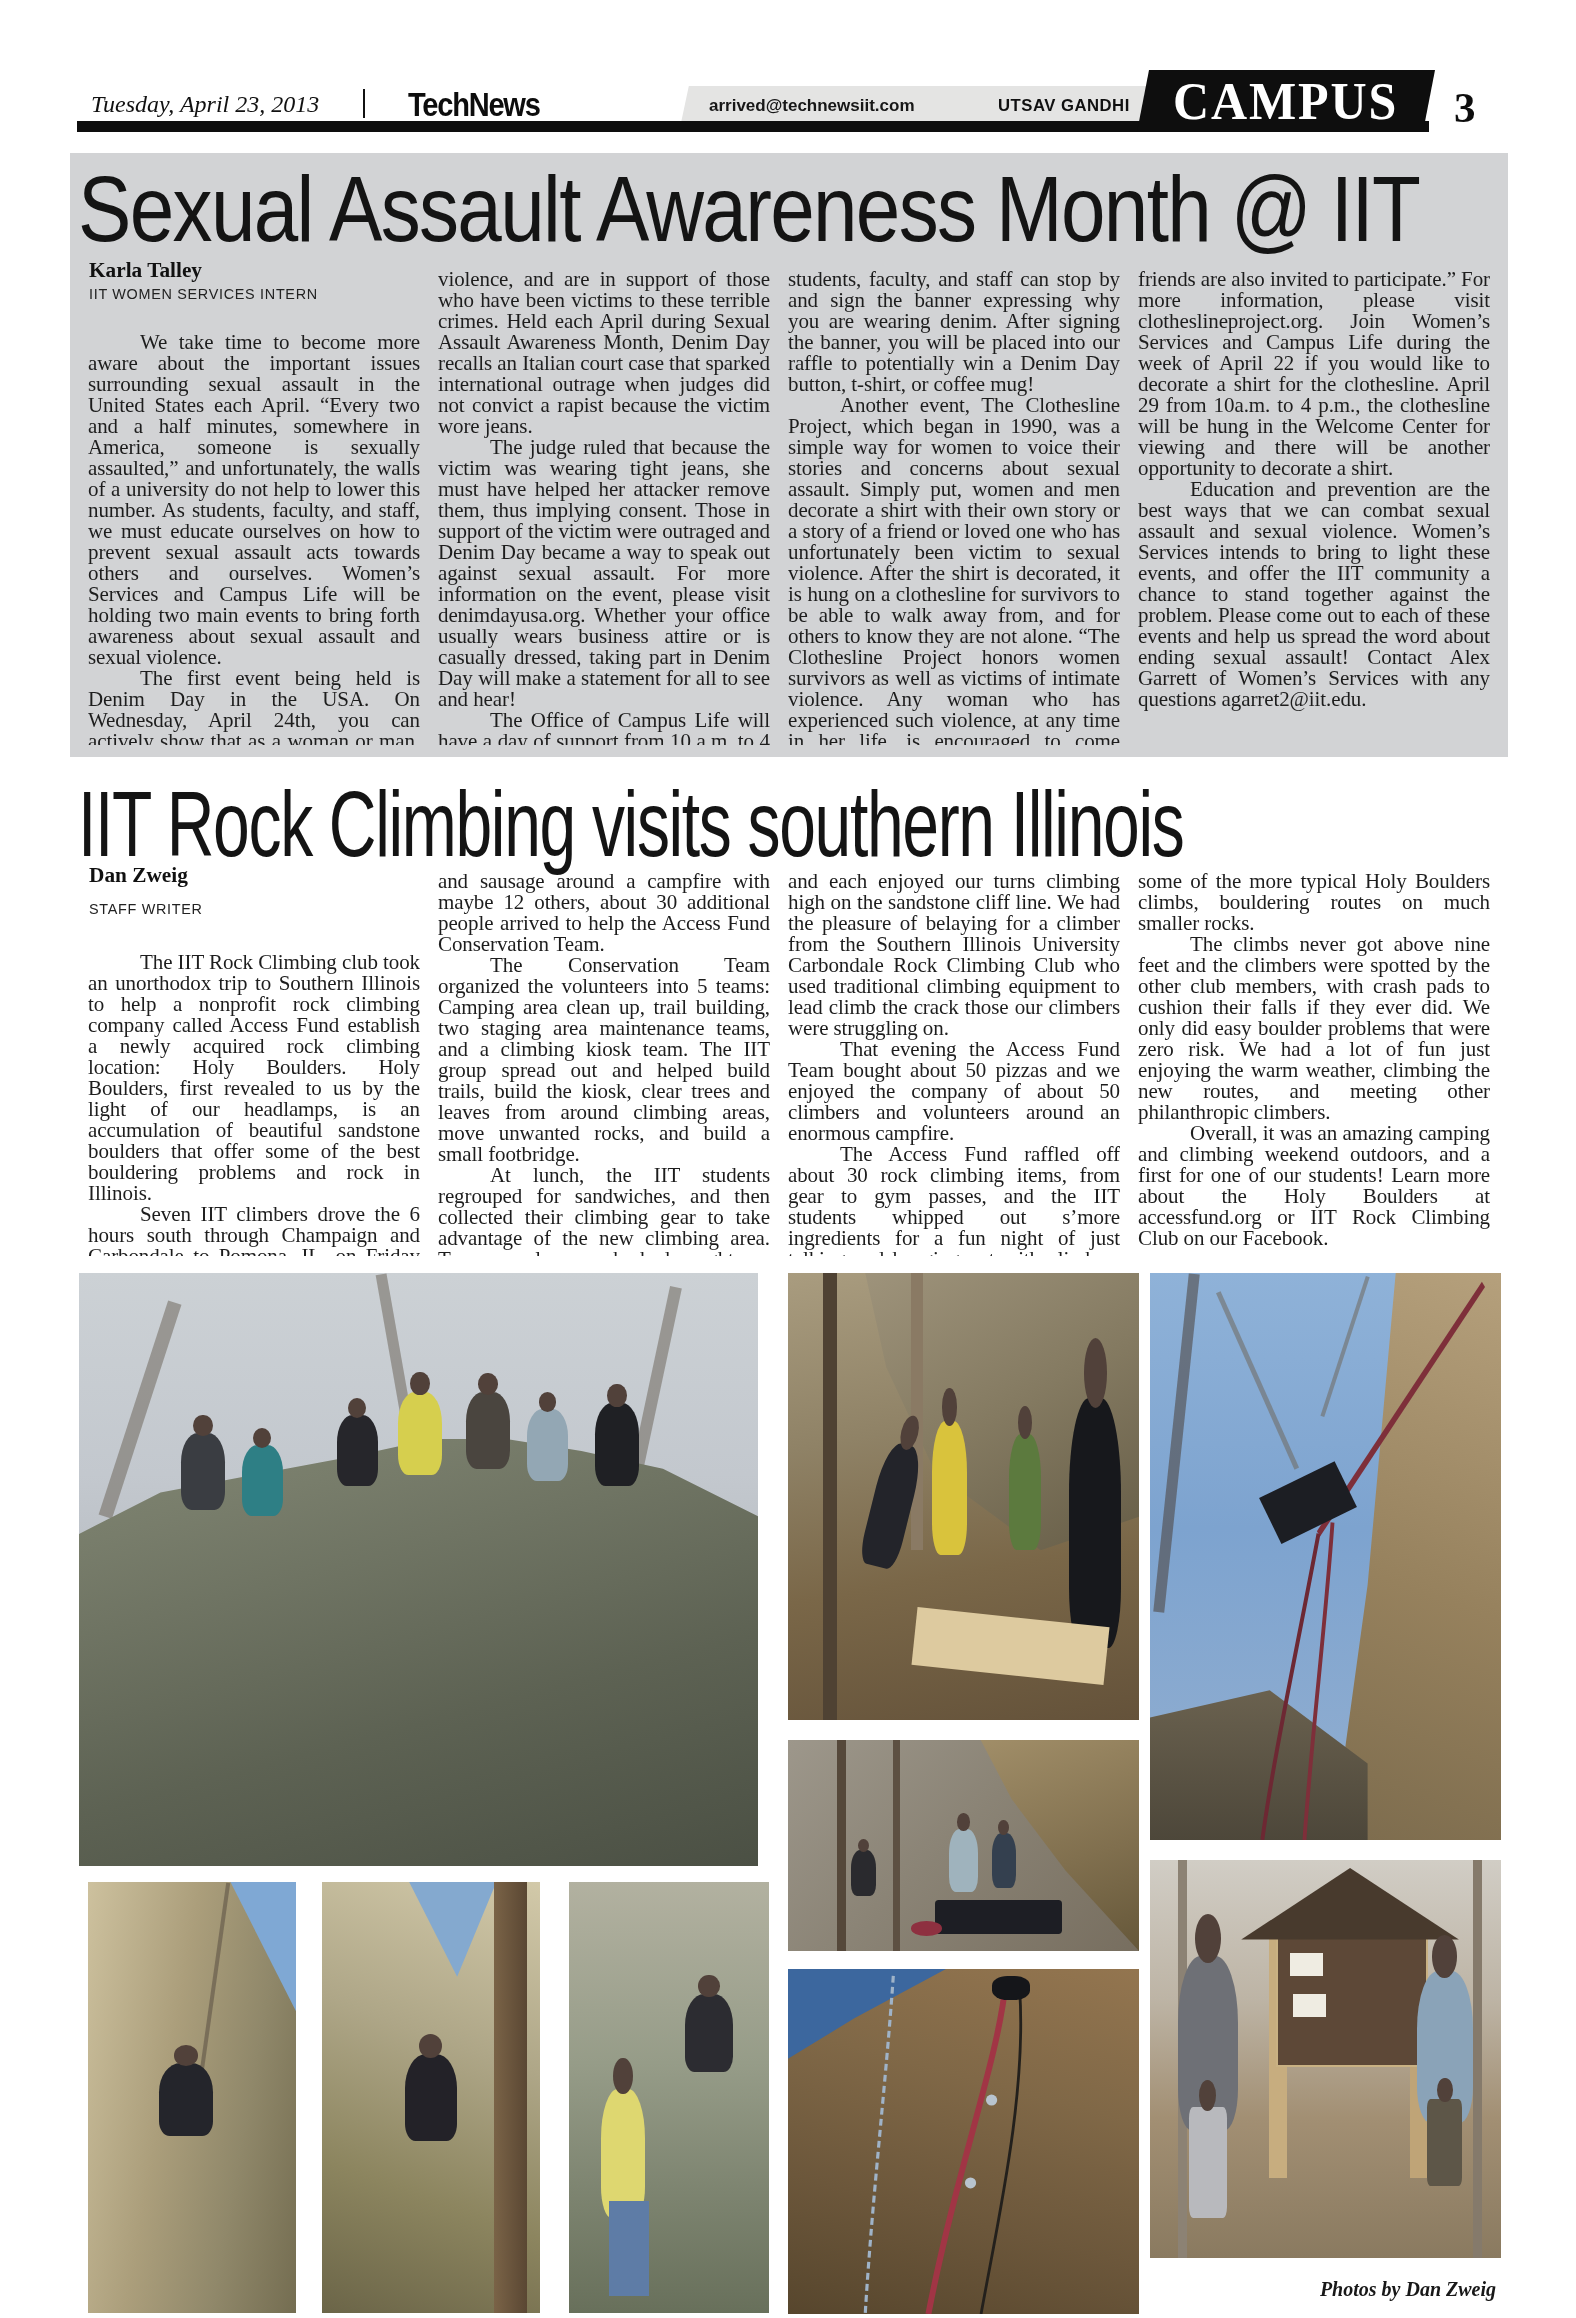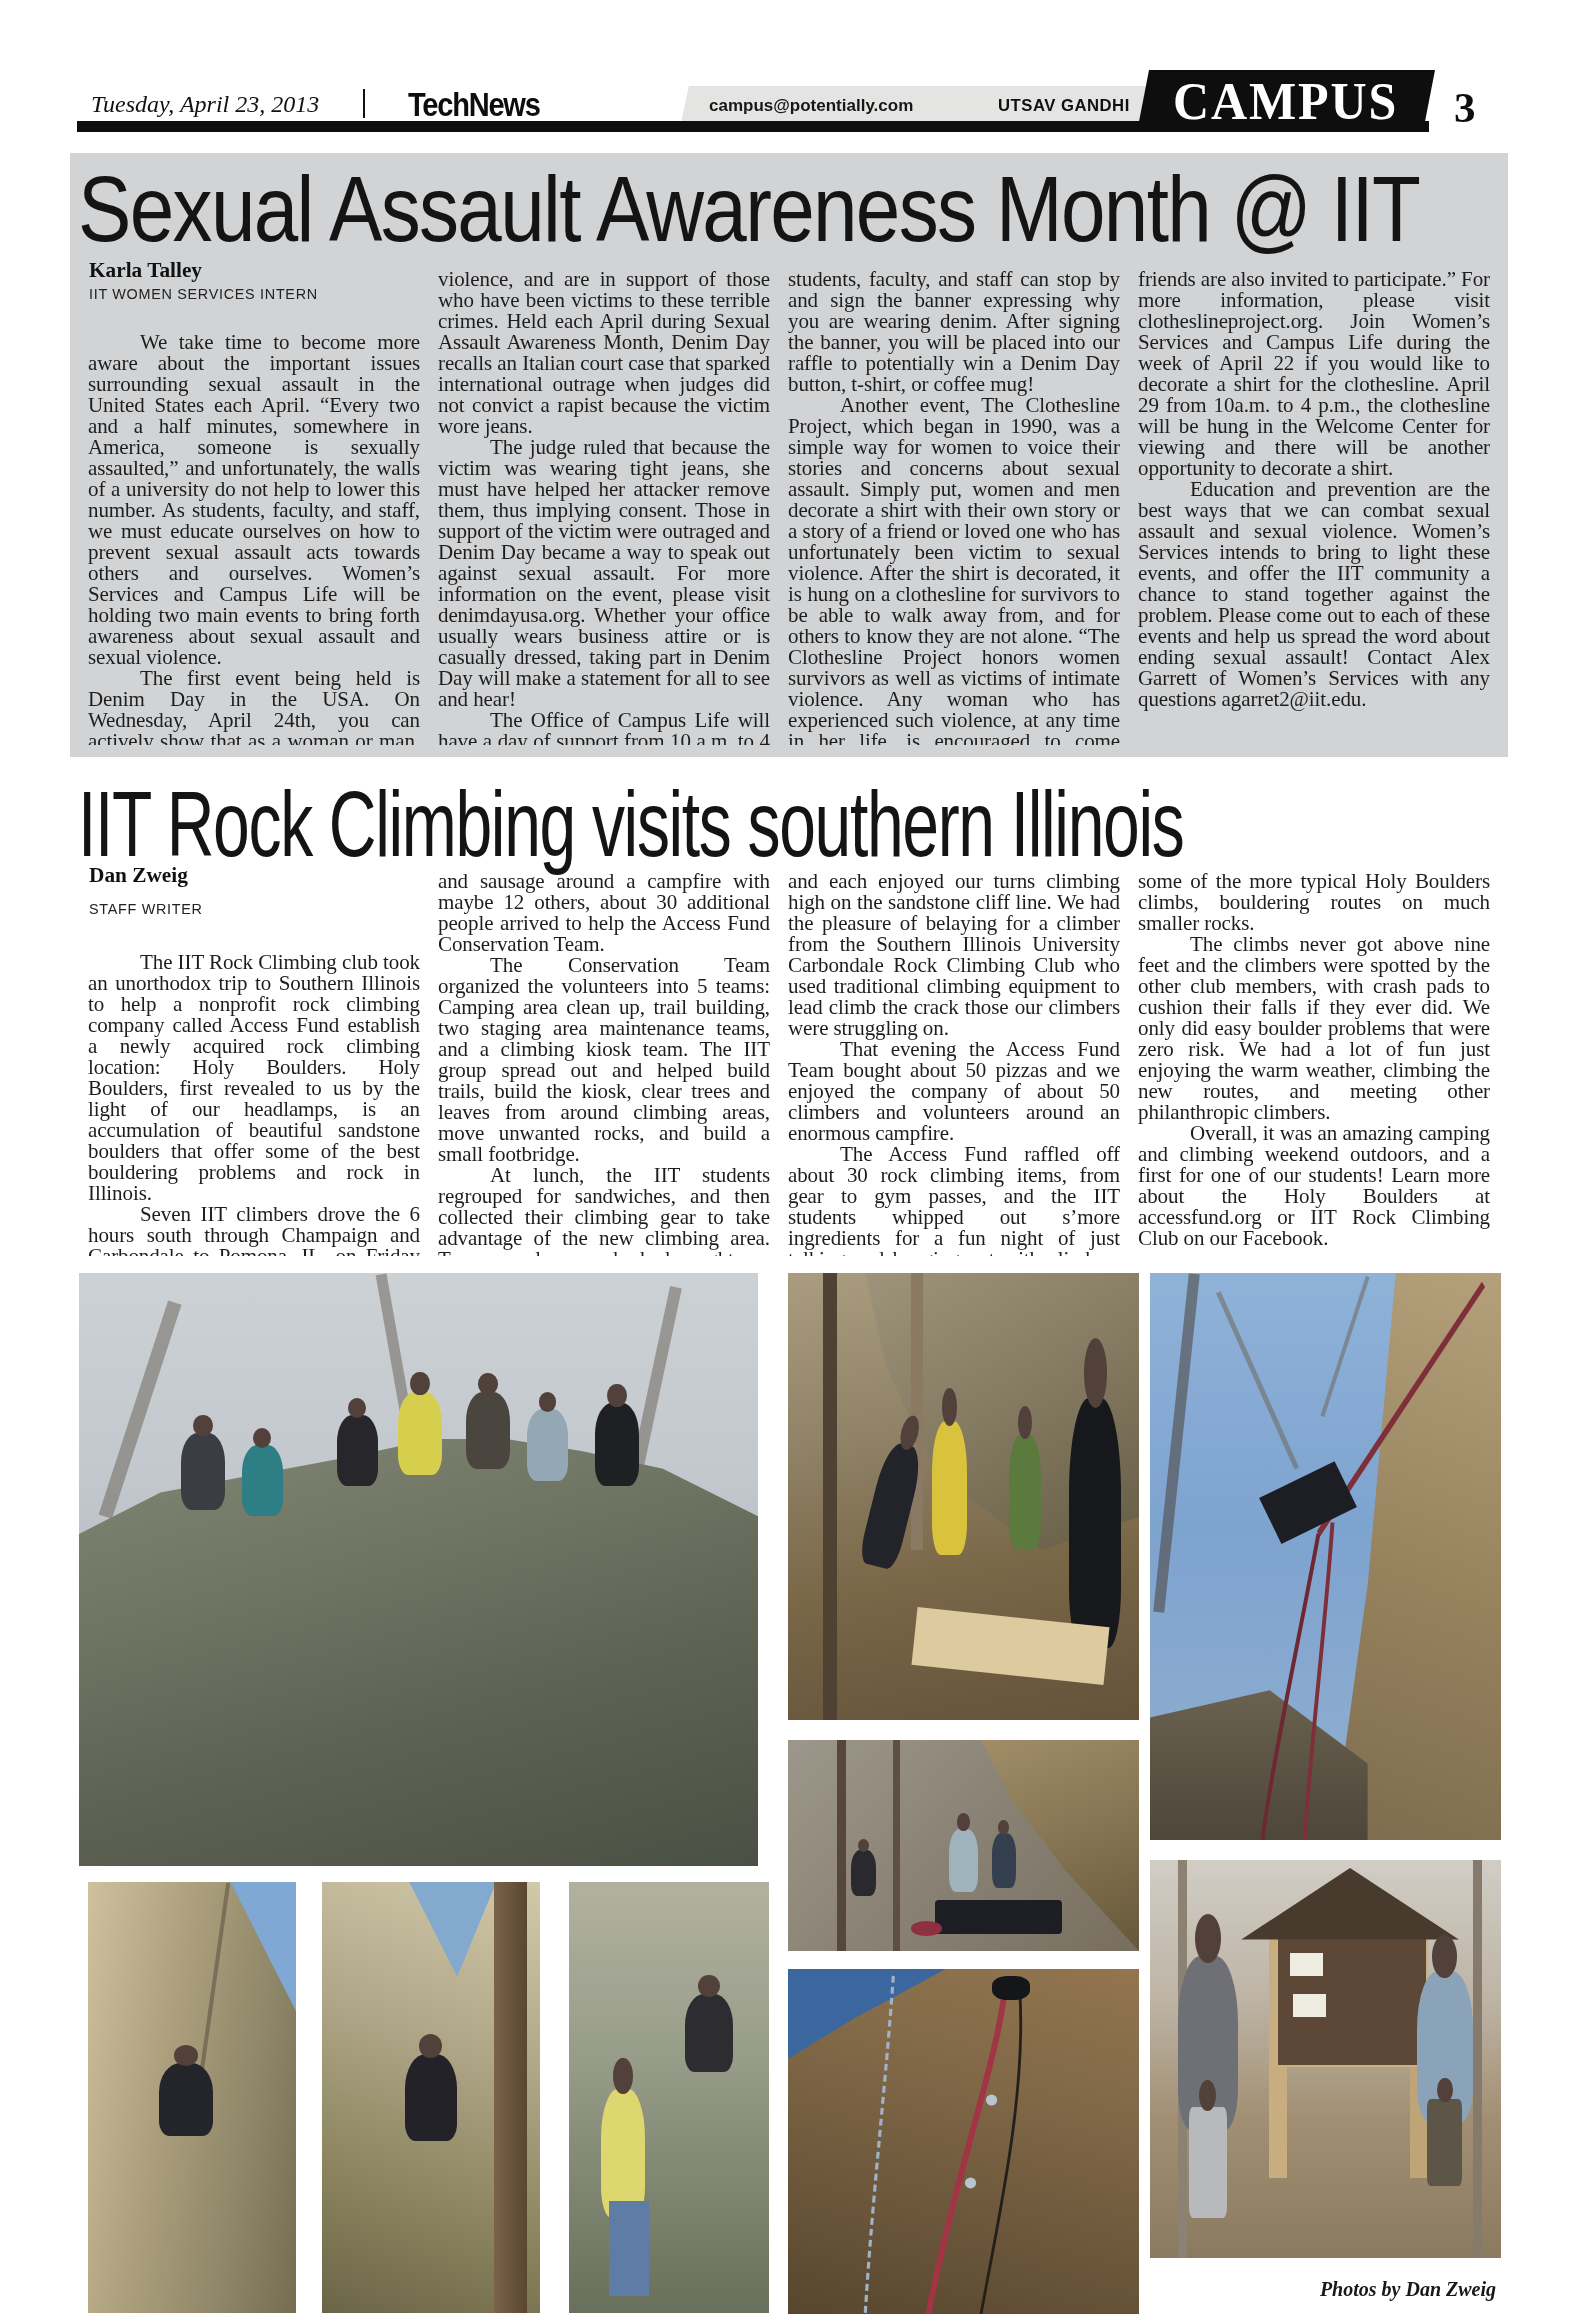--- a/index.html
+++ b/index.html
@@ -118,21 +118,21 @@
 </style>
 </head>
 <body>
 
 <div id="page">
 
   <div class="m-date">Tuesday, April 23, 2013</div>
   <div class="m-div"></div>
   <div class="m-logo">TechNews</div>
   <div class="m-plate"></div>
-  <div class="m-email">campus@potentially.com</div>
+  <div class="m-email">arrived@technewsiit.com</div>
   <div class="m-editor">UTSAV GANDHI</div>
   <div class="m-rule"></div>
   <div class="m-section">
     <span>CAMPUS</span>
   </div>
   <div class="m-pagenum">3</div>
 
   <div class="a1-panel"></div>
   <h1 class="headline" id="a1-title">Sexual Assault Awareness Month @ IIT</h1>
   <div class="by-name" id="a1-byname">Karla Talley</div>

